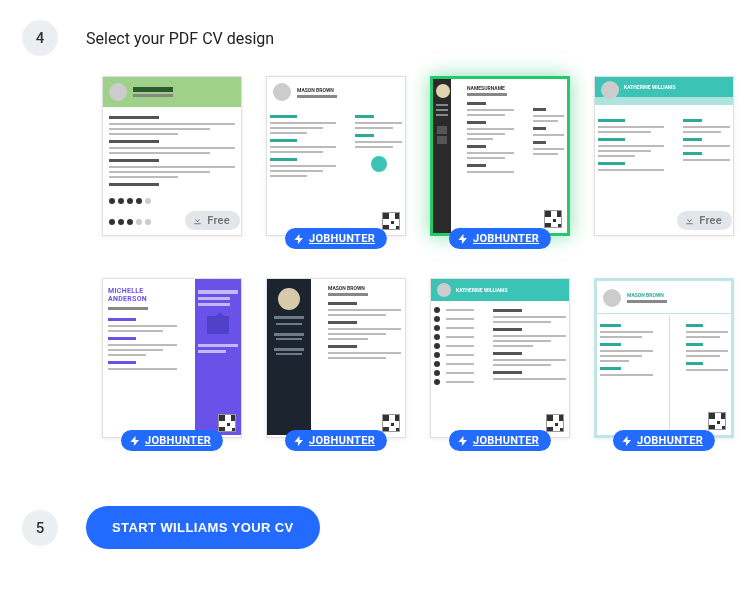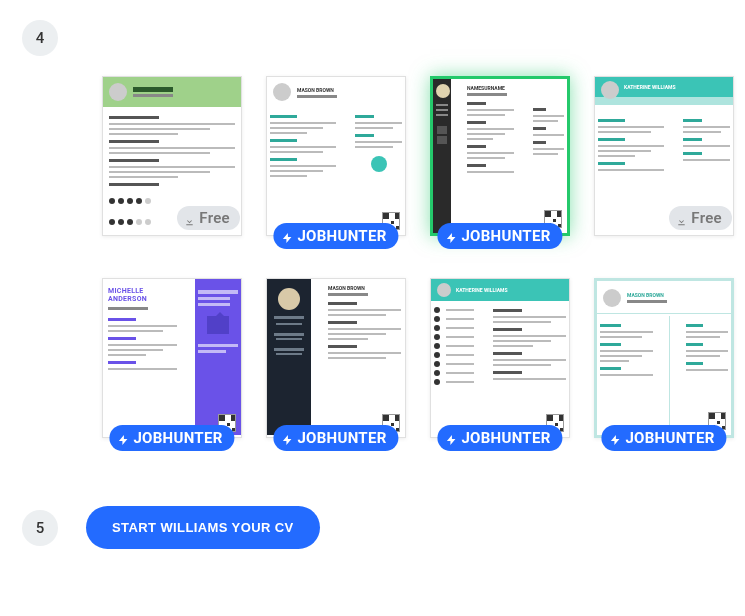--- a/index.html
+++ b/index.html
@@ -58,41 +58,42 @@
     border: 3px solid #24c96b;
     box-shadow: 0 0 18px rgba(36,201,107,0.55);
   }
   .badge {
     position: absolute;
     bottom: -13px;
     left: 50%;
     transform: translateX(-50%);
     padding: 4px 12px 4px 8px;
     border-radius: 14px;
-    font-size: 15px;
+    font-size: 11px;
     font-weight: 700;
     letter-spacing: 0.3px;
     white-space: nowrap;
     display: flex;
     align-items: center;
     gap: 4px;
   }
   .badge.free {
     background: #e2e5e9;
     color: #777;
     left: auto;
     right: 2px;
     transform: none;
     bottom: 6px;
     padding: 3px 10px 3px 7px;
     font-weight: 600;
   }
   .badge.jobhunter {
     background: #236bff;
     color: #fff;
+    text-decoration: underline;
   }
   .bolt {
     display: inline-block;
     width: 12px;
     height: 12px;
   }
   .dl {
     display: inline-block;
     width: 11px;
     height: 11px;
@@ -146,20 +147,21 @@
   .teal-fade { background:linear-gradient(to bottom,#3bc4b6 0,#3bc4b6 20px,#aee4de 20px,#aee4de 28px,#fff 28px); height:34px;}
   .purple-name { color:#6a52e8; font-size:7px; font-weight:700; letter-spacing:0.3px;}
   .tiny-text { font-size:5px; color:#333; font-weight:700; }
   .tiny-text.teal { color:#2fa99a; }
 </style>
 </head>
 <body>
 
 <div class="step-row">
   <div class="step-circle">4</div>
+  <div class="step-title">Select your PDF CV design</div>
 </div>
 
 <div class="grid">
 
   <div class="card">
     <div class="thumb">
       <div class="hdr green-top">
           <div class="avatar"></div>
           <div>
             <div class="name" style="background:#2b5a2b"></div>

